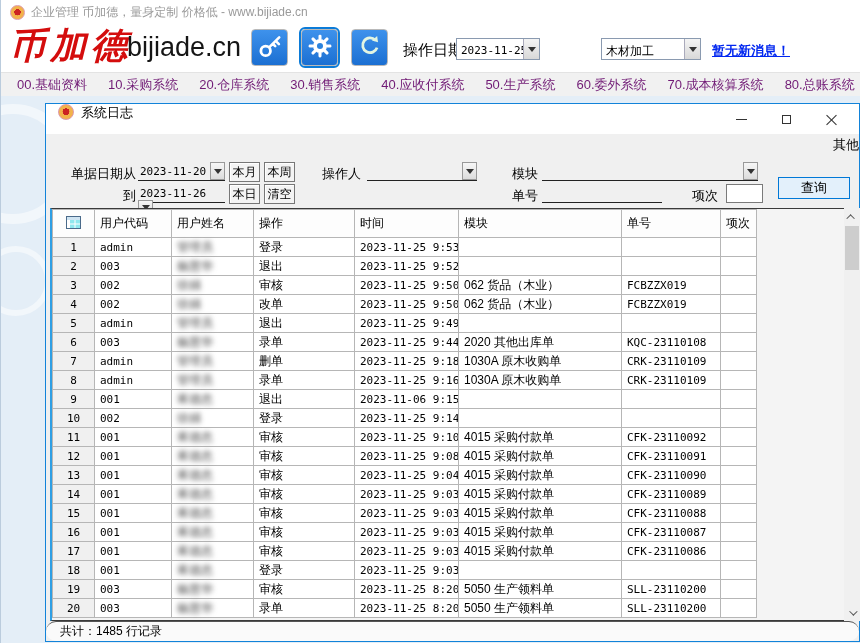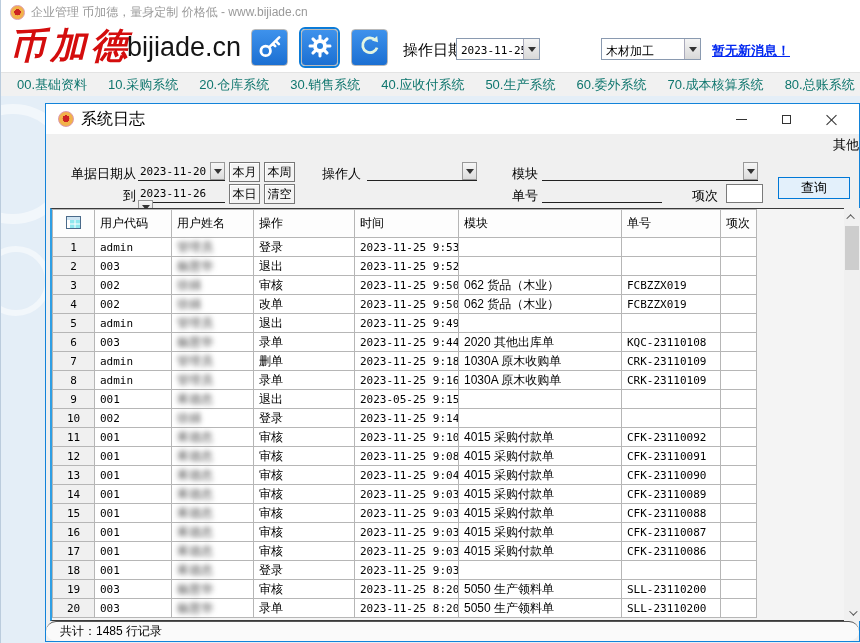--- a/index.html
+++ b/index.html
@@ -41,34 +41,34 @@
   .tri-down { width:0; height:0; border:4px solid transparent; border-top:5px solid #333; margin-top:4px; }
   .combo-opdate { left:455px; top:14px; width:84px; }
   .flow-label { position:absolute; left:546px; top:17px; font-size:13px;margin-top:32px; }
   .combo-flow { left:600px; top:14px; width:100px; }
   .msg-link { position:absolute; left:711px; top:18px; font-size:13px; font-weight:bold;
     color:#0026f0; text-decoration:underline; cursor:pointer; }
 
   
   .tabbar { position:absolute; top:72px; left:0; right:0; height:24px; background:#f1f1f1;
     border-top:1px solid #e3e3e3; display:flex; align-items:center; gap:21px;
-    padding-left:16px; font-size:13px; color:#0f766e; white-space:nowrap; overflow:hidden; }
+    padding-left:16px; font-size:13px; color:#701a75; white-space:nowrap; overflow:hidden; }
   .tabbar .tab { cursor:pointer; flex:0 0 auto; }
 
   
   .client { position:absolute; top:96px; left:0; right:0; bottom:0; background:#e4eef7; overflow:hidden; }
   .wm-ring { position:absolute; border-radius:50%; border:10px solid rgba(255,255,255,0.5); }
   .wm-ring.r1 { width:120px; height:120px; left:-48px; top:8px; }
   .wm-ring.r2 { width:70px; height:70px; left:-20px; top:150px; border-width:6px; }
 
   
   .dialog { position:absolute; left:44px; top:103px; width:815px; height:539px;
     background:#f0f0f0; border:1px solid #1283d9; }
-  .dlg-title { position:relative; height:30px; background:#fff; display:flex; align-items:center;
-    gap:7px; padding-left:12px; font-size:16px; }
+  .dlg-title { position:relative; height:30px; background:#fff; display:flex; align-items:flex-start;
+    gap:7px; padding-left:12px; font-size:13px; }
   .win-btns { position:absolute; right:5px; top:0; height:30px; display:flex; }
   .win-btn { width:45px; height:30px; display:flex; align-items:center; justify-content:center; cursor:pointer; }
   .glyph-min { width:11px; height:0; border-top:1px solid #333; }
   .glyph-max { width:9px; height:9px; border:1px solid #333; background:transparent; }
   .glyph-close { position:relative; width:11px; height:11px; }
   .glyph-close::before,.glyph-close::after { content:""; position:absolute; left:5px; top:-1px;
     width:1px; height:14px; background:#333; }
   .glyph-close::before { transform:rotate(45deg); }
   .glyph-close::after { transform:rotate(-45deg); }
 
@@ -386,21 +386,21 @@
               <td class="mono">2023-11-25 9:16</td>
               <td>1030A 原木收购单</td>
               <td class="mono">CRK-23110109</td>
               <td></td>
             </tr>
             <tr>
               <td class="rownum">9</td>
               <td class="mono">001</td>
               <td class="redact">蒋德忠</td>
               <td>退出</td>
-              <td class="mono">2023-05-25 9:15</td>
+              <td class="mono">2023-11-06 9:15</td>
               <td></td>
               <td class="mono"></td>
               <td></td>
             </tr>
             <tr>
               <td class="rownum">10</td>
               <td class="mono">002</td>
               <td class="redact">徐娟</td>
               <td>登录</td>
               <td class="mono">2023-11-25 9:14</td>

